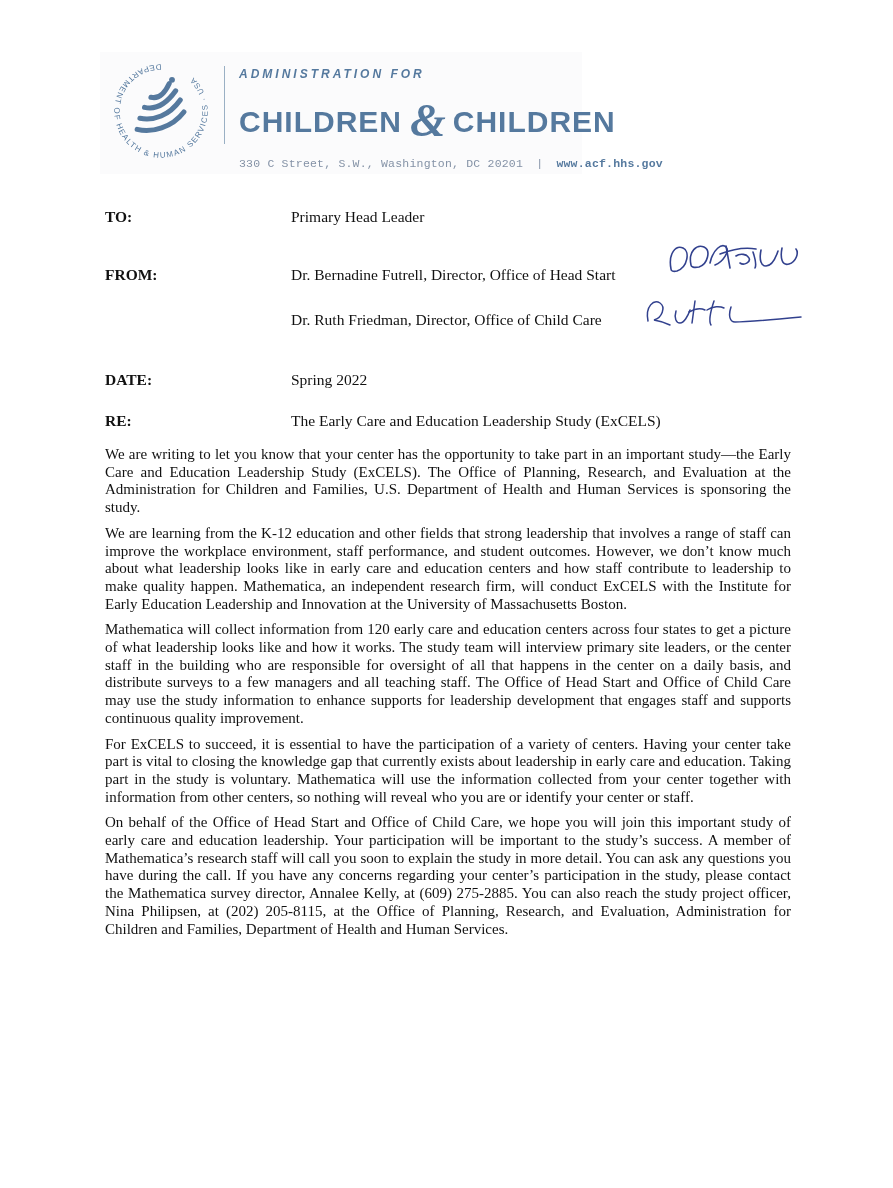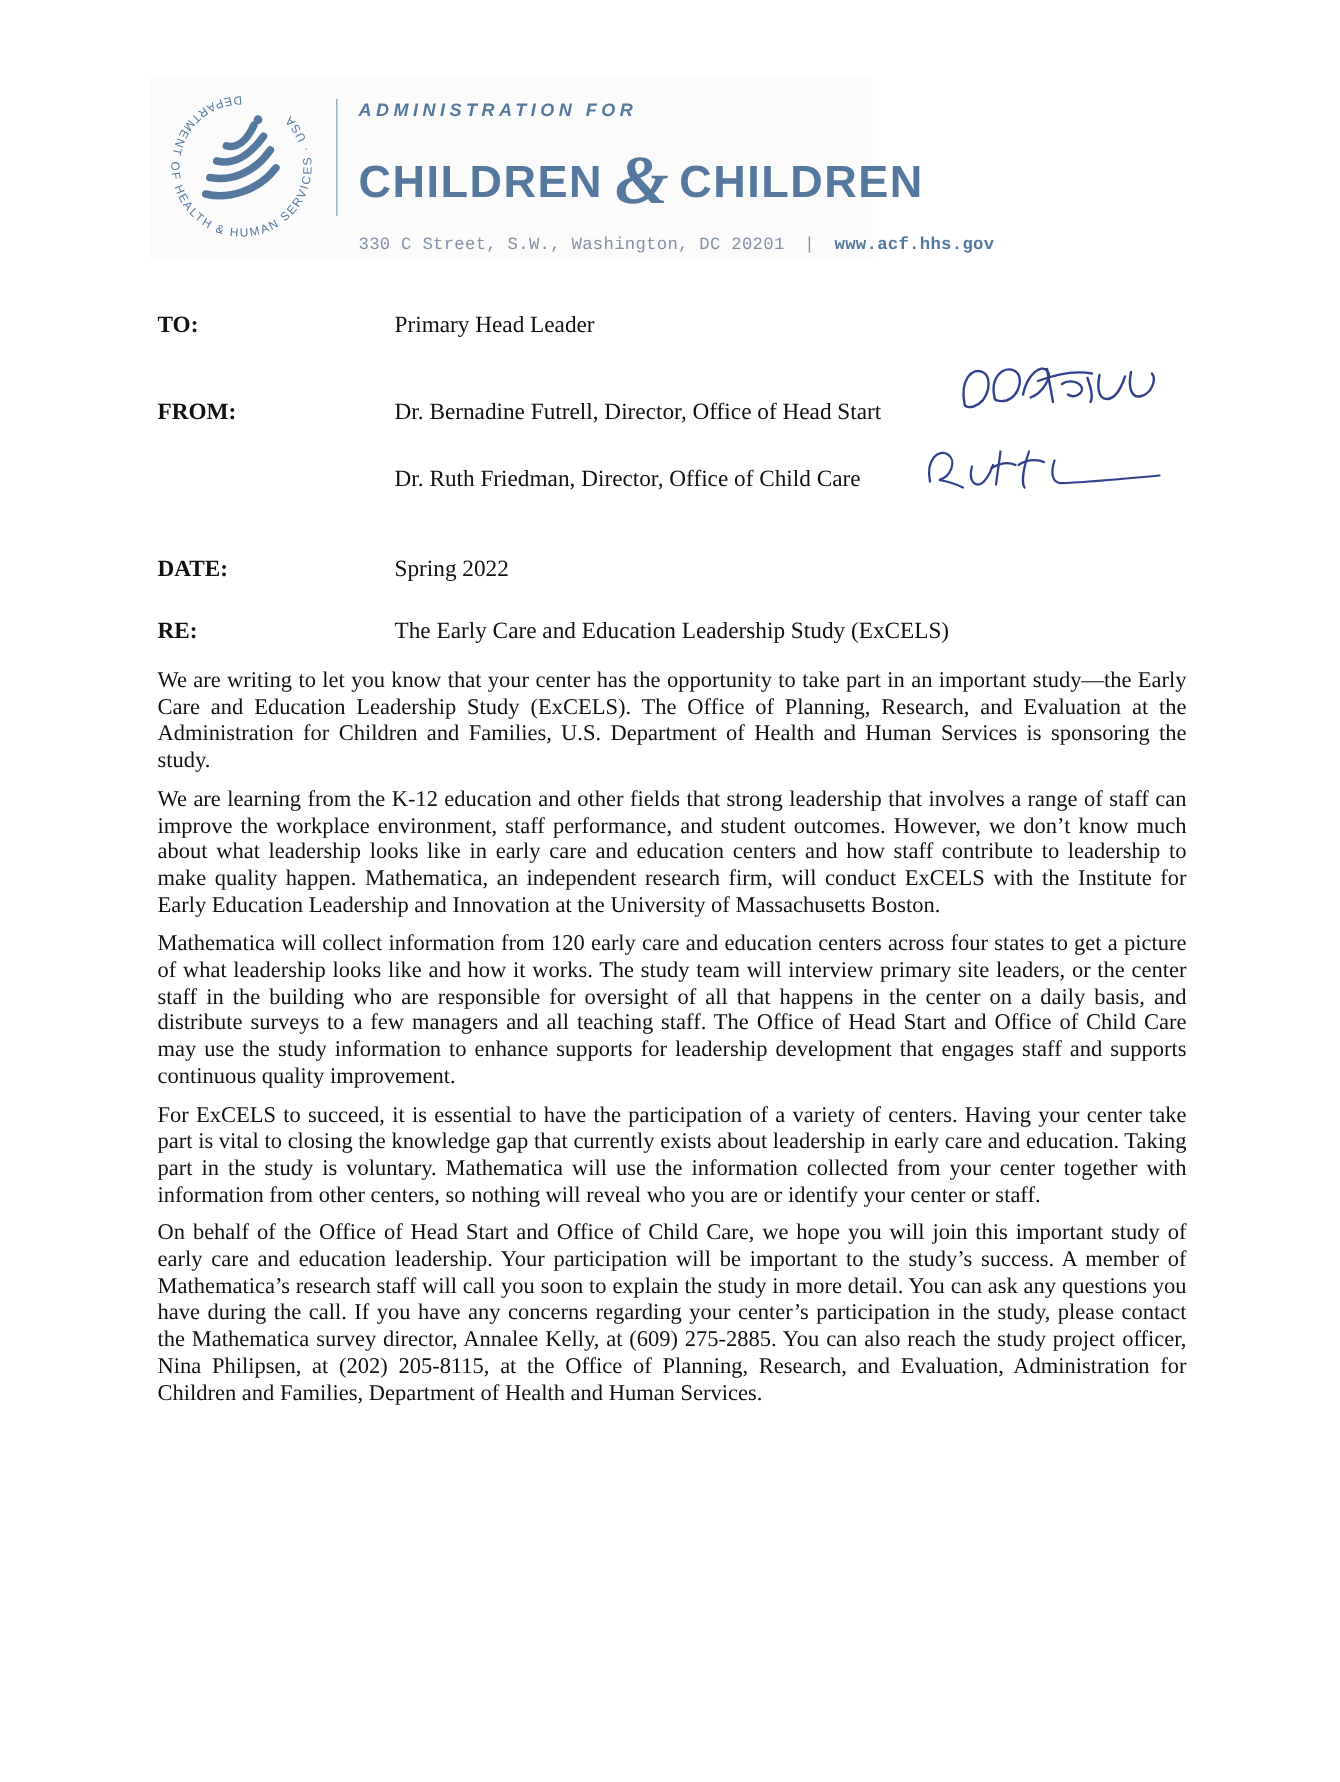--- a/index.html
+++ b/index.html
@@ -75,21 +75,21 @@
 
   
   .memo {
     position: absolute;
     left: 105px;
     top: 207px;
     width: 690px;
     font-size: 15.5px;
     line-height: 20px;
   }
-  .memo-row { display: flex; }
+  .memo-row { display: flex; gap: 28px; }
   .memo-label { width: 158px; font-weight: bold; flex: 0 0 auto; }
   .memo-value { position: relative; flex: 1 1 auto; }
   .row-to        { margin-bottom: 38px; }
   .row-from-1    { margin-bottom: 25px; }
   .row-from-2    { margin-bottom: 12px; }
   .row-date      { margin-bottom: 21px; margin-top: 40px; }
 
   .sig { position: absolute; pointer-events: none; }
   .sig-futrell  { left: 372px; top: -28px; }
   .sig-friedman { left: 350px; top: -16px; }

